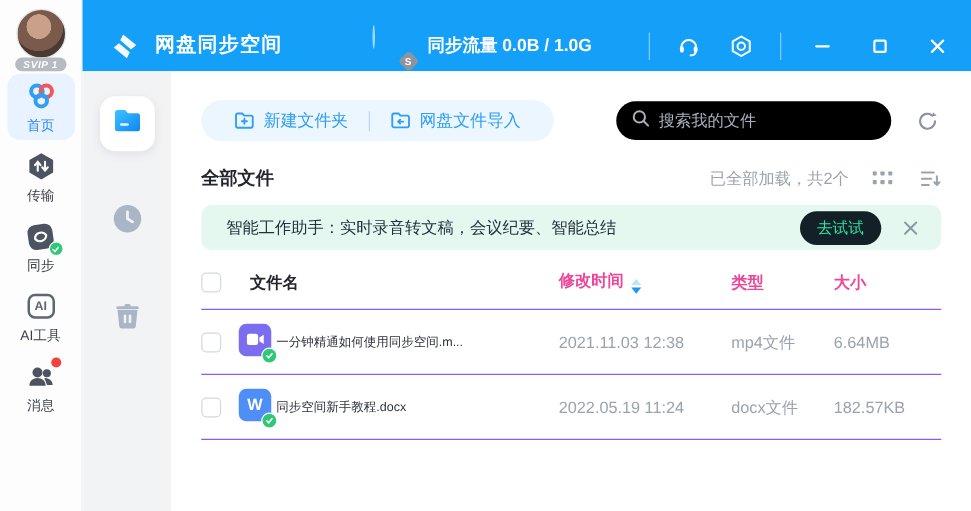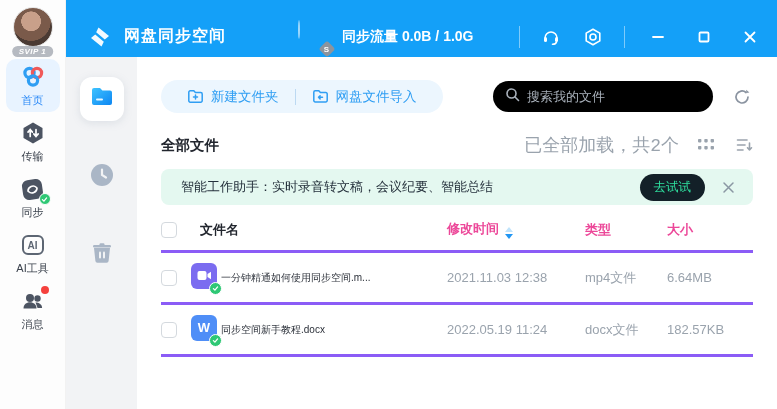--- a/index.html
+++ b/index.html
@@ -51,34 +51,34 @@
   .main { flex:1; background:#fff; padding:0 24px; min-width:0; }
   .toolbar-row { margin-top:23px; display:flex; align-items:center; }
   .action-pill { background:#ecf6fe; border-radius:17px; height:33px; display:flex; align-items:center; padding:0 26px; gap:16px; }
   .pill-btn { display:flex; align-items:center; gap:7px; color:#2f9ef3; font-size:13.5px; cursor:pointer; white-space:nowrap; }
   .pill-sep { width:1px; height:16px; background:#bcd9f2; }
   .search-box { margin-left:auto; width:220px; height:31px; background:#000000; border-radius:16px; display:flex; align-items:center; padding:0 12px; gap:7px; }
   .search-box input { border:none; outline:none; background:transparent; font-size:13px; color:#57606a; width:100%; font-family:inherit; }
   .search-box input::placeholder { color:#a9b1bb; }
   .refresh-btn { margin-left:18px; width:22px; height:22px; display:flex; align-items:center; justify-content:center; cursor:pointer; }
 
-  .section-row { margin-top:20px; display:flex; align-items:center;font-family:Liberation Mono, monospace; }
+  .section-row { margin-top:20px; display:flex; align-items:center; }
   .section-title { font-size:14.5px; font-weight:bold; color:#22262e; }
-  .load-status { margin-left:auto; font-size:18px; color:#9aa3ad;text-align:center; }
+  .load-status { margin-left:auto; font-size:13px; color:#9aa3ad;text-align:center; }
   .view-icons { display:flex; align-items:center; gap:20px; margin-left:18px; }
   .view-ico { width:18px; height:16px; display:flex; align-items:center; justify-content:center; cursor:pointer; }
 
   .banner { margin-top:12px; height:36px; background:#e4f8f0; border-radius:8px; display:flex; align-items:center; padding:0 12px 0 20px; }
   .banner-text { font-size:13px; color:#25313c;text-align:right; }
   .banner-cta { margin-left:auto; background:#132028; color:#2fe3a1; font-size:12.5px; padding:5px 14px; border-radius:14px; cursor:pointer; white-space:nowrap; }
   .banner-close { margin-left:14px; margin-right:4px; width:18px; height:18px; display:flex; align-items:center; justify-content:center; cursor:pointer; color:#8a97a3; font-size:15px; }
 
   
   .table { margin-top:4px; }
-  .t-row { display:flex; align-items:center; border-bottom:3px solid #8b5cf6; }
+  .t-row { display:flex; align-items:center; border-bottom:1px solid #8b5cf6; }
   .t-head { height:44px; }
   .t-file { height:52px; }
   .cell-name { flex:1; display:flex; align-items:center; min-width:0; }
   .cell-time { flex:0 0 138px; font-size:13px; }
   .cell-type { flex:0 0 82px; font-size:13px; }
   .cell-size { flex:0 0 86px; font-size:13px; }
   .t-head .cell-time,.t-head .cell-type,.t-head .cell-size { font-size:13px; font-weight:bold; color:#ec4899; }
   .t-file .cell-time,.t-file .cell-type,.t-file .cell-size { color:#9aa3ad; }
   .checkbox { width:16px; height:16px; border:1.5px solid #d4d9de; border-radius:4px; background:#fff; cursor:pointer; flex:0 0 16px; }
   .head-name-label { margin-left:23px; font-size:13px; font-weight:bold; color:#22262e; }

